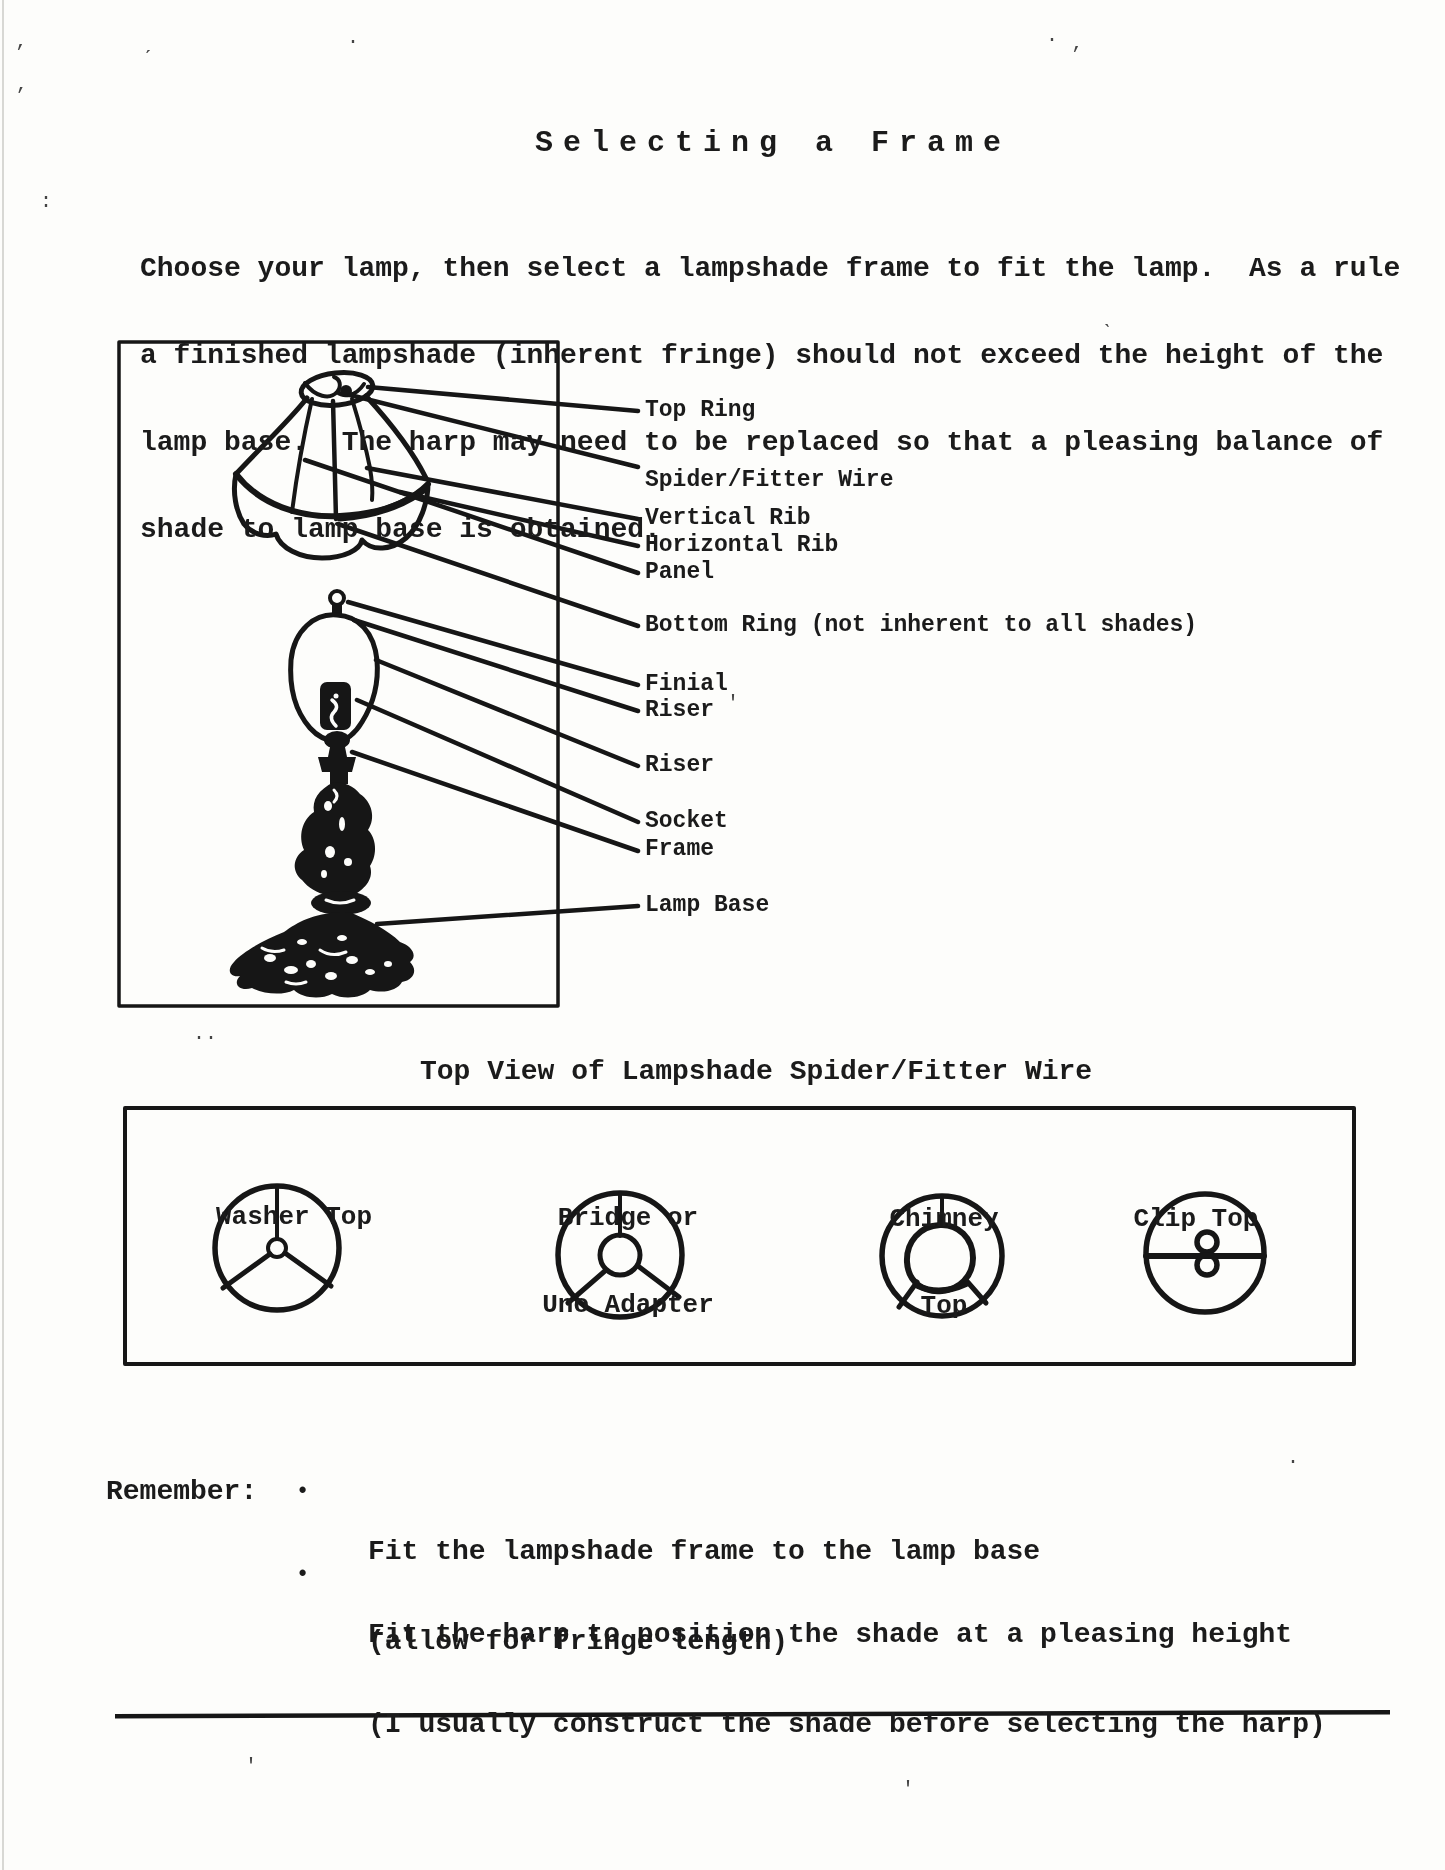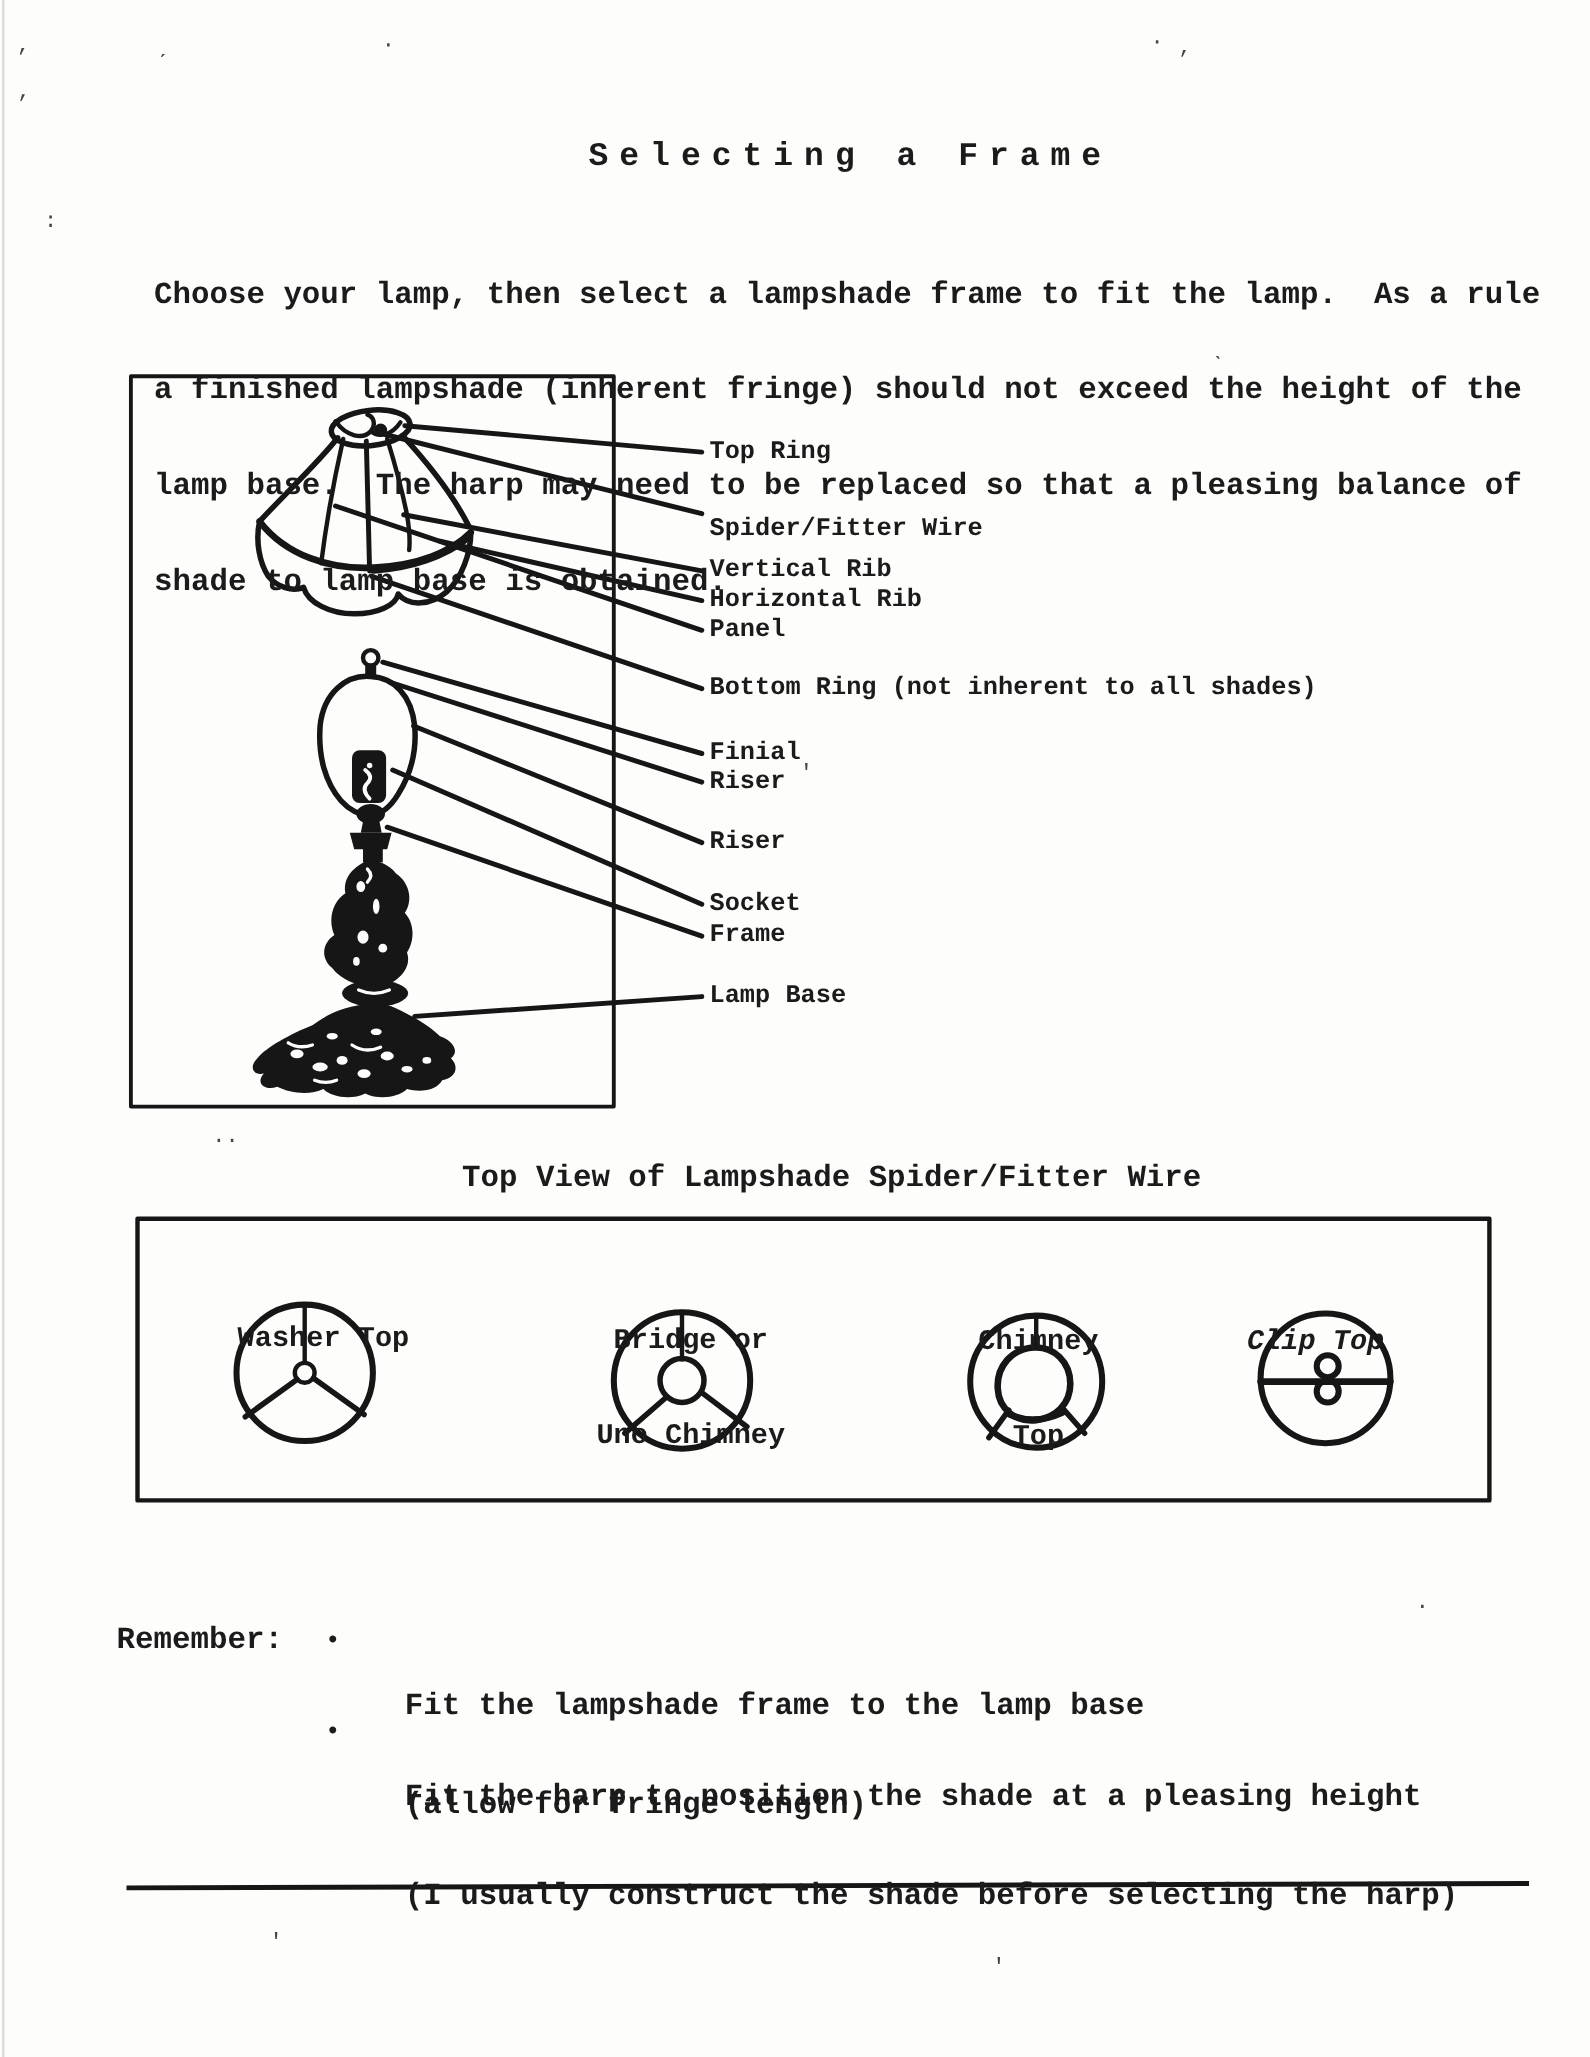--- a/index.html
+++ b/index.html
@@ -156,27 +156,27 @@
 <div class="abs lbl" style="left:645px;top:893px;">Lamp Base</div>
 
 <div class="abs sec-title" style="left:420px;top:1056px;">Top View of Lampshade Spider/Fitter Wire</div>
 
 <div class="abs fitter-hd" style="left:144px;top:1145px;">
   <div>Washer Top</div>
   <div></div>
 </div>
 <div class="abs fitter-hd" style="left:478px;top:1146px;">
   <div>Bridge or</div>
-  <div>Uno Chimney</div>
+  <div>Uno Adapter</div>
 </div>
 <div class="abs fitter-hd" style="left:794px;top:1147px;">
   <div>Chimney</div>
   <div>Top</div>
 </div>
-<div class="abs fitter-hd" style="left:1046px;top:1147px;font-style:italic;">
+<div class="abs fitter-hd" style="left:1046px;top:1147px;">
   <div>Clip Top</div>
   <div></div>
 </div>
 
 <div class="abs rem" style="left:106px;top:1477px;">Remember:</div>
 
 <div class="abs bullet" style="left:296px;top:1479px;">•</div>
 <div class="abs rem" style="left:368px;top:1477px;">
   <div>Fit the lampshade frame to the lamp base</div>
   <div>(allow for fringe length)</div>

